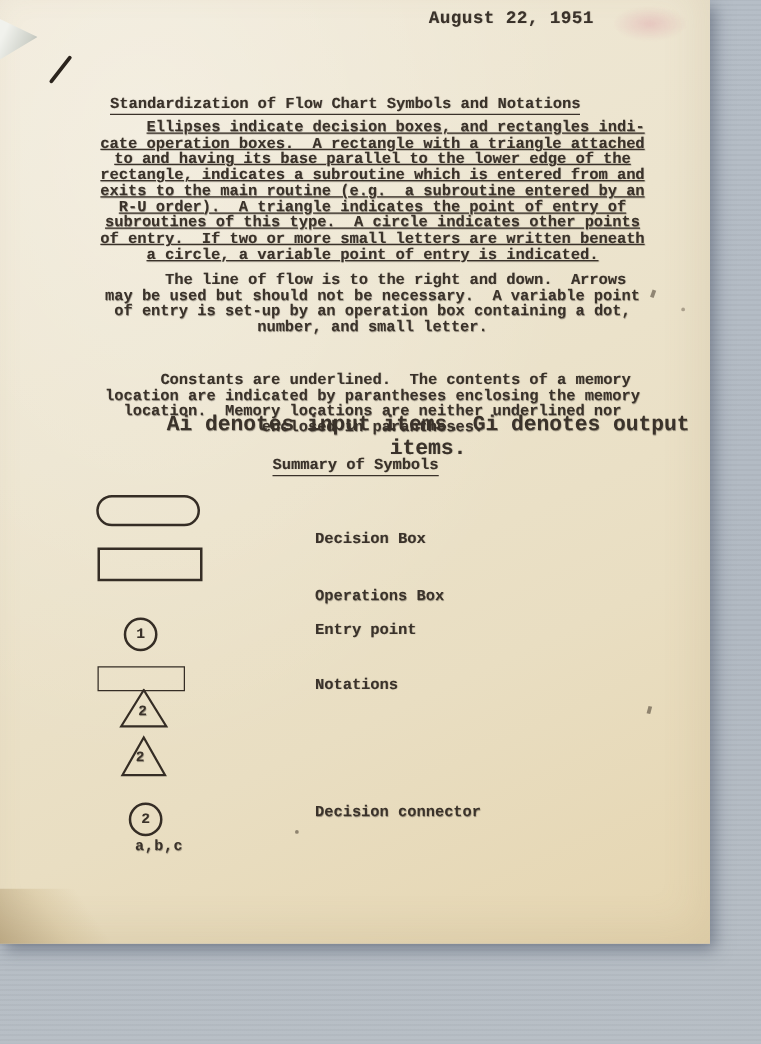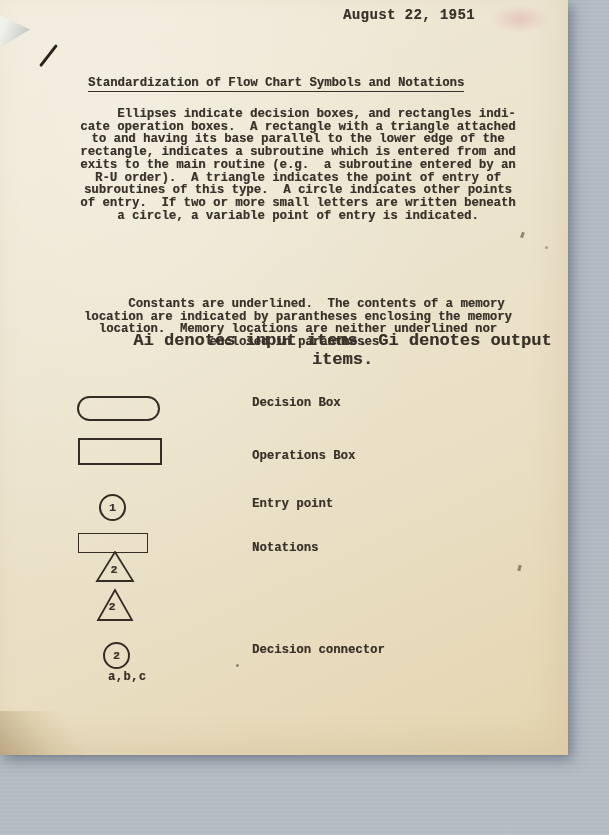--- a/index.html
+++ b/index.html
@@ -32,27 +32,27 @@
     position: absolute;
     text-align: center;
   }
   .date-line { left: 343px; top: 7px; font-size: 14px; letter-spacing: 0.4px; }
   .title-line { left: 88px; top: 59px; font-size: 12.3px; border-bottom: 1.6px solid #3a322a; padding-bottom: 1px; margin-top: 17px; }
   .para {
     font-size: 12.3px; line-height: 12.7px;
     white-space: pre-wrap; text-indent: 37px;
     left: 63px; width: 470px;
   }
-  .para-1 { top: 108px; }
+  .para-1 { top: 96px; text-decoration: underline; }
   .para-2 { top: 218px; }
   .para-3 { top: 298px; }
   .io-note { left: 117px; top: 331px; font-size: 17px; }
   .summary-heading { left: 218px; top: 365px; font-size: 12.3px; border-bottom: 1.6px solid #3a322a; padding-bottom: 1px; }
   .sym-label { left: 252px; font-size: 12.3px; }
-  .lbl-0 { top: 396px; } .lbl-1 { top: 449px; } .lbl-2 { top: 497px; font-family: Liberation Mono, monospace; }
+  .lbl-0 { top: 424px; } .lbl-1 { top: 470px; } .lbl-2 { top: 497px; font-family: Liberation Mono, monospace; }
   .lbl-3 { top: 541px; } .lbl-4 { top: 597px; } .lbl-5 { top: 643px; }
 
   .shape { position: absolute; box-sizing: border-box; }
   .stadium { left: 77px; top: 396px; width: 83px; height: 25px; border: 2px solid #352d25; border-radius: 13px; }
   .ops-rect { left: 78px; top: 438px; width: 84px; height: 27px; border: 2px solid #352d25; }
   .circle { border: 2px solid #352d25; border-radius: 50%; display: flex; align-items: center; justify-content: center; }
   .circle-1 { left: 99px; top: 494px; width: 27px; height: 27px; }
   .circle-2 { left: 103px; top: 642px; width: 27px; height: 27px; }
   .circle-num { font-size: 11.5px; font-weight: 700; color: #3a322a; text-shadow: 0.4px 0.4px 0.5px rgba(58,50,42,0.5); position: static; }
   .sub-rect { left: 78px; top: 533px; width: 70px; height: 20px; border: 1.8px solid #352d25; }
@@ -106,27 +106,32 @@
 
   <div class="mono para para-1">Ellipses indicate decision boxes, and rectangles indi-
 cate operation boxes.  A rectangle with a triangle attached
 to and having its base parallel to the lower edge of the
 rectangle, indicates a subroutine which is entered from and
 exits to the main routine (e.g.  a subroutine entered by an
 R-U order).  A triangle indicates the point of entry of
 subroutines of this type.  A circle indicates other points
 of entry.  If two or more small letters are written beneath
 a circle, a variable point of entry is indicated.</div>
+  <div class="mono para para-2">The line of flow is to the right and down.  Arrows
+may be used but should not be necessary.  A variable point
+of entry is set-up by an operation box containing a dot,
+number, and small letter.</div>
   <div class="mono para para-3">Constants are underlined.  The contents of a memory
 location are indicated by parantheses enclosing the memory
 location.  Memory locations are neither underlined nor
 enclosed in parantheses.</div>
 
   <div class="mono io-note">Ai denotes input items.  Gi denotes output items.</div>
 
+  <div class="mono summary-heading">Summary of Symbols</div>
 
   <div class="shape stadium"></div>
   <div class="mono sym-label lbl-0">Decision Box</div>
 
   <div class="shape ops-rect"></div>
   <div class="mono sym-label lbl-1">Operations Box</div>
 
   <div class="shape circle circle-1">
     <span class="circle-num">1</span>
   </div>

